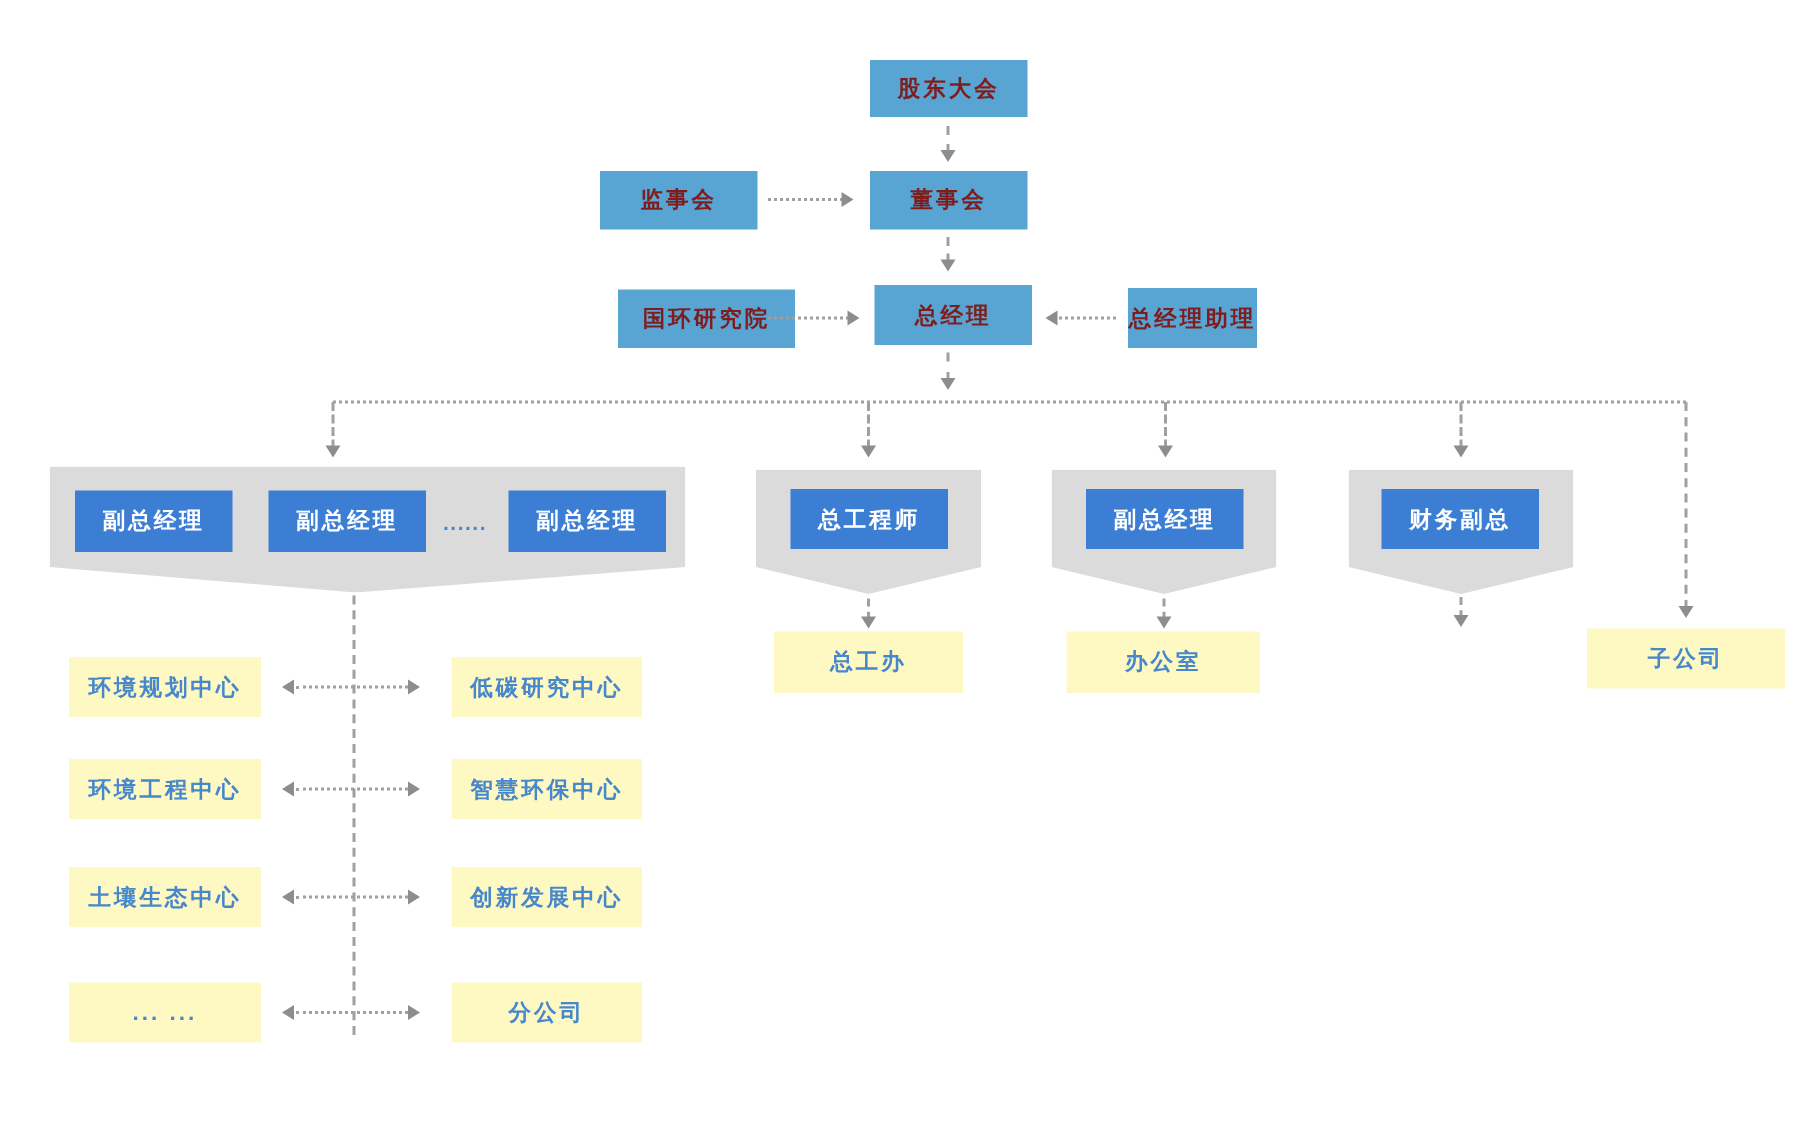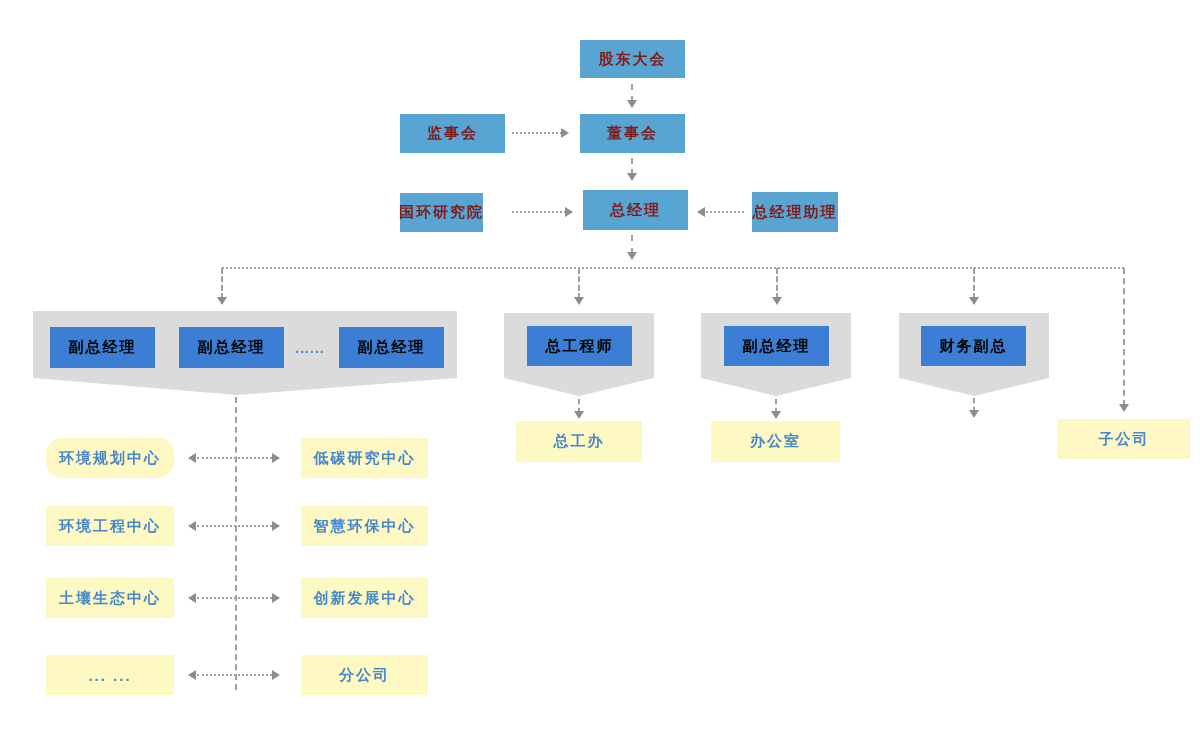--- a/index.html
+++ b/index.html
@@ -5,21 +5,21 @@
   html,body{margin:0;padding:0;background:#ffffff;}
   #stage{
     position:relative;width:1200px;height:751px;background:#ffffff;overflow:hidden;
     font-family:"Liberation Sans","DejaVu Sans",sans-serif;
   }
   .node{
     position:absolute;display:flex;align-items:center;justify-content:center;
     font-weight:bold;font-size:15px;letter-spacing:2px;white-space:nowrap;
   }
   .blue{background:#58A5D4;color:#7f1d1d;}
-  .dark{background:#3B7ED3;color:#000000;}
+  .dark{background:#3B7ED3;color:#ffffff;}
   .gray{background:#fef9c3;color:#4787CB;}
   .banner{position:absolute;background:#DBDBDB;}
   .banner.big{clip-path:polygon(0 0,100% 0,100% 79.8%,48.1% 100%,0 79.8%);}
   .banner.small{clip-path:polygon(0 0,100% 0,100% 78.3%,50% 100%,0 78.3%);}
   .hdot{position:absolute;border-top:2px dotted #a0a0a0;height:0;}
   .vdash{position:absolute;border-left:2px dashed #a0a0a0;width:0;}
   .ah{position:absolute;width:0;height:0;}
   .ah-down{border-left:5px solid transparent;border-right:5px solid transparent;border-top:8px solid #8d8d8d;}
   .ah-right{border-top:5px solid transparent;border-bottom:5px solid transparent;border-left:8px solid #8d8d8d;}
   .ah-left{border-top:5px solid transparent;border-bottom:5px solid transparent;border-right:8px solid #8d8d8d;}
@@ -30,21 +30,21 @@
 <body>
 
 <div id="stage">
 
   <div class="node blue" style="left:580px;top:40px;width:105px;height:38px;">股东大会</div>
 
   <div class="node blue" style="left:400px;top:114px;width:105px;height:39px;">监事会</div>
 
   <div class="node blue" style="left:580px;top:114px;width:105px;height:39px;">董事会</div>
 
-  <div class="node blue" style="left:400px;top:193px;width:83px;height:39px;">国环研究院</div>
+  <div class="node blue" style="left:412px;top:193px;width:118px;height:39px;">国环研究院</div>
 
   <div class="node blue" style="left:583px;top:190px;width:105px;height:40px;">总经理</div>
 
   <div class="node blue" style="left:752px;top:192px;width:86px;height:40px;">总经理助理</div>
 
   <div class="vdash" style="left:631px;top:84px;height:18px;"></div>
   <div class="ah ah-down" style="left:627px;top:100px;"></div>
 
   <div class="hdot" style="left:512px;top:132px;width:50px;"></div>
   <div class="ah ah-right" style="left:561px;top:128px;"></div>
@@ -100,21 +100,21 @@
 
   <div class="vdash" style="left:973px;top:398px;height:14px;"></div>
   <div class="ah ah-down" style="left:969px;top:410px;"></div>
 
   <div class="node gray" style="left:516px;top:421px;width:126px;height:41px;">总工办</div>
   <div class="node gray" style="left:711px;top:421px;width:129px;height:41px;">办公室</div>
   <div class="node gray" style="left:1058px;top:419px;width:132px;height:40px;">子公司</div>
 
   <div class="vdash" style="left:235px;top:397px;height:293px;"></div>
 
-  <div class="node gray" style="left:46px;top:438px;width:128px;height:40px;border-radius:16px;">环境规划中心</div>
+  <div class="node gray" style="left:46px;top:438px;width:128px;height:40px;">环境规划中心</div>
   <div class="node gray" style="left:301px;top:438px;width:127px;height:40px;">低碳研究中心</div>
   <div class="ah ah-left" style="left:188px;top:453px;"></div>
   <div class="hdot" style="left:197px;top:457px;width:75px;"></div>
   <div class="ah ah-right" style="left:272px;top:453px;"></div>
 
   <div class="node gray" style="left:46px;top:506px;width:128px;height:40px;">环境工程中心</div>
   <div class="node gray" style="left:301px;top:506px;width:127px;height:40px;">智慧环保中心</div>
   <div class="ah ah-left" style="left:188px;top:521px;"></div>
   <div class="hdot" style="left:197px;top:525px;width:75px;"></div>
   <div class="ah ah-right" style="left:272px;top:521px;"></div>

